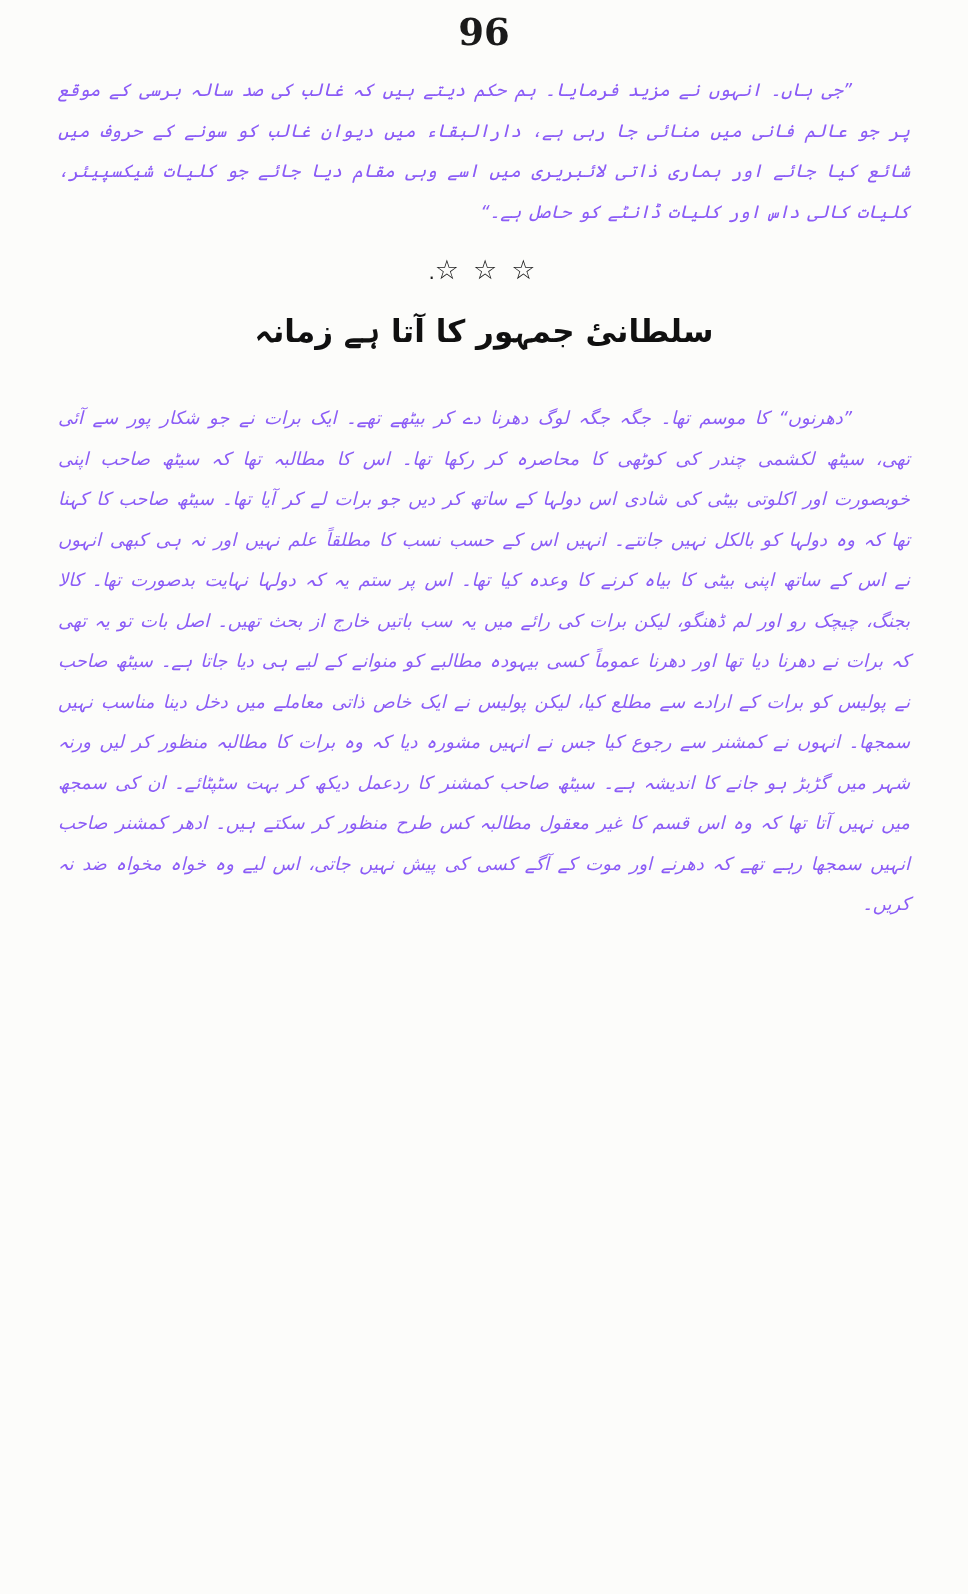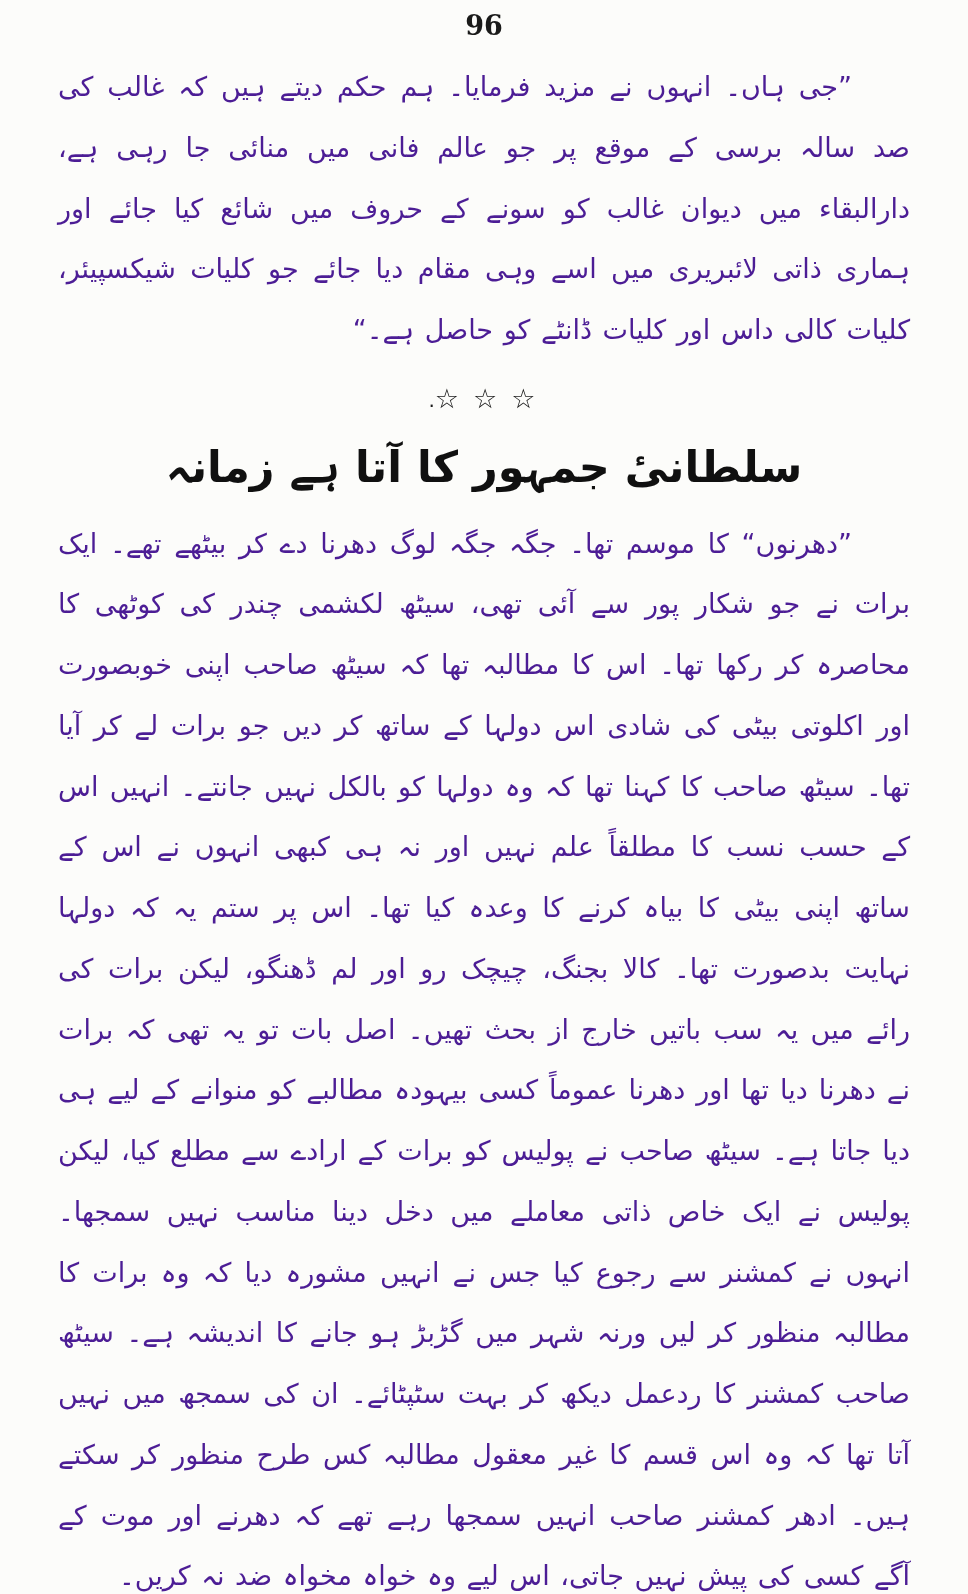--- a/index.html
+++ b/index.html
@@ -18,53 +18,54 @@
     direction: rtl;
     font-family: "DejaVu Sans", sans-serif;
     padding: 8px 58px 40px 58px;
     box-shadow: 0 0 6px rgba(0,0,0,0.15);
   }
   .page-number {
     direction: ltr;
     text-align: center;
     font-family: "DejaVu Serif", serif;
     font-weight: bold;
-    font-size: 27px;
+    font-size: 37px;
     color: #1a1a1a;
     margin: 2px 0 16px 0;
   }
   .body-text {
-    font-size: 27px;
+    font-size: 18px;
     line-height: 2.25;
     text-align: justify;
     text-justify: inter-word;
     text-indent: 58px;
     margin: 0 0 4px 0;
     word-spacing: 2px;
-    color: #4c1d95;
+    color: #8b5cf6;
+    font-style: italic;
   }
   .divider {
     text-align: center;
     margin: 22px 0 8px 0;
     font-size: 27px;
     color: #1a1a1a;
     letter-spacing: 14px;
   }
   .divider .dot {
     font-size: 20px;
     letter-spacing: 0;
     vertical-align: middle;
     margin-left: 10px;
   }
   .section-heading {
     text-align: center;
-    font-size: 43px;
+    font-size: 31px;
     font-weight: bold;
     color: #101010;
-    margin: 26px 0 18px 0;
+    margin: 26px 0 47px 0;
     line-height: 1.3;
   }
 </style>
 </head>
 <body>
 
 <div class="page">
 
   <div class="page-number">96</div>
 

